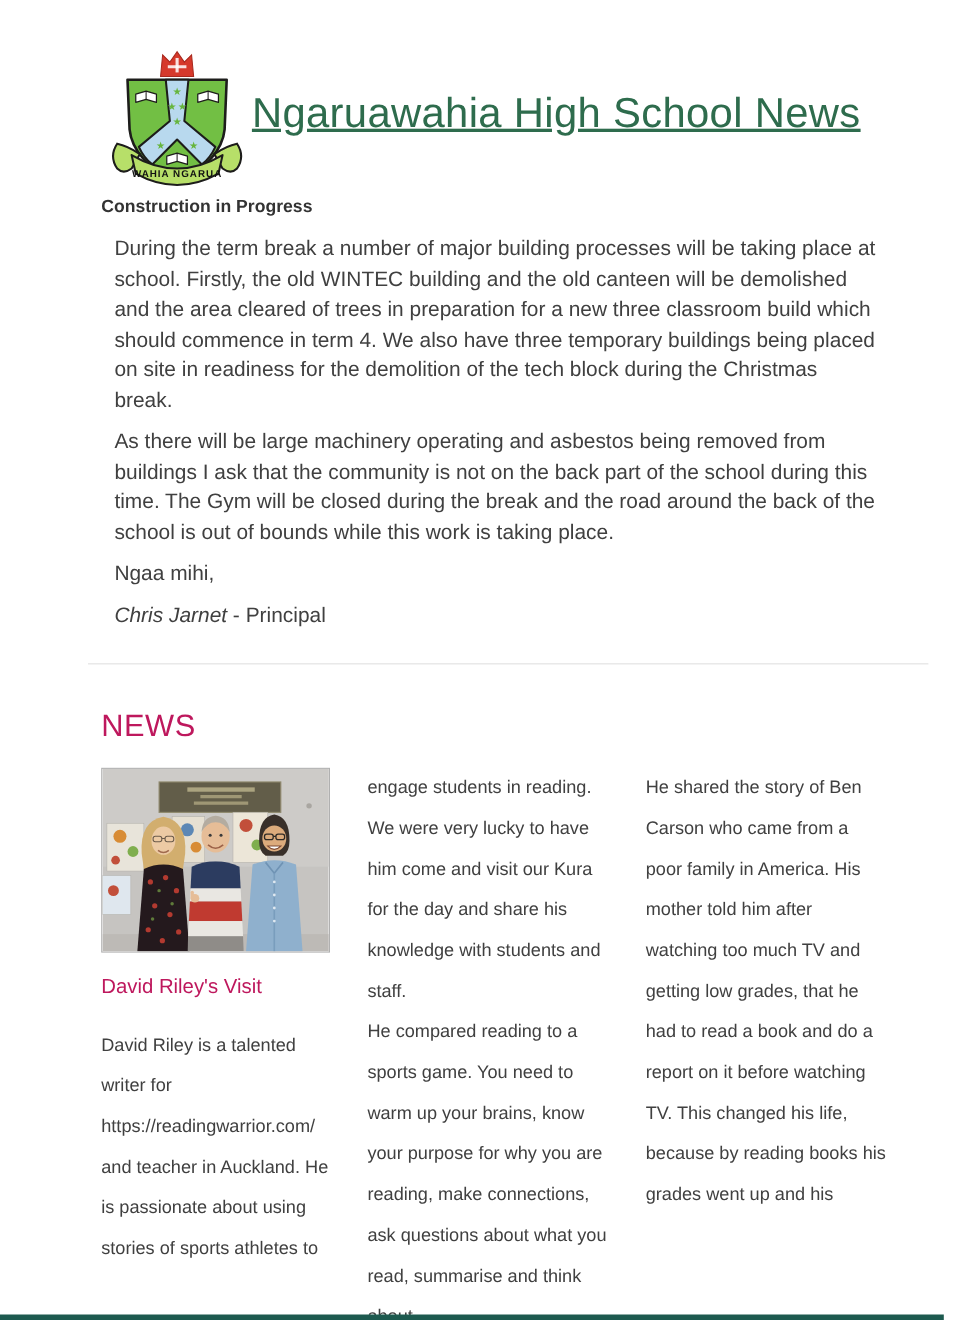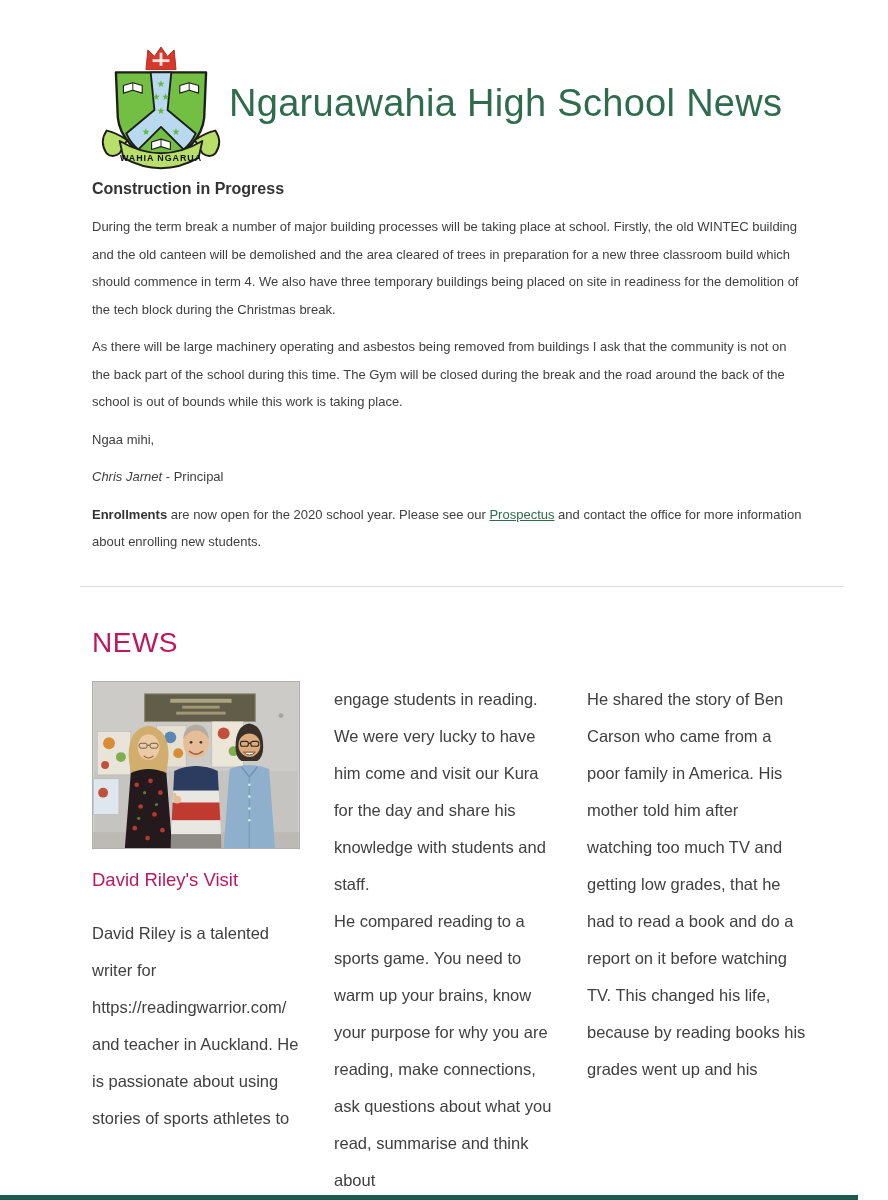--- a/index.html
+++ b/index.html
@@ -4,27 +4,27 @@
 <style>
   html,body { margin:0; padding:0; background:#ffffff; }
   .page {
     position:relative; width:888px; height:1200px; background:#ffffff;
     font-family:"Liberation Sans", sans-serif; overflow:hidden;
   }
   
   .masthead-logo { position:absolute; left:99px; top:44px; width:124px; height:132px; }
   .masthead-title {
     position:absolute; left:229px; top:82px; margin:0;
-    font-size:38px; font-weight:400; color:#2e6c4d; letter-spacing:0.3px; white-space:nowrap;
+    font-size:38px; font-weight:400; color:#2e6c4d; letter-spacing:0.3px; white-space:nowrap;text-decoration:underline;
   }
   
   .content { position:absolute; left:92px; right:80px; top:180px; }
   .date-line { font-size:19px; color:#3e3e3e; margin:0 0 27px; }
   .msg-heading { font-size:16px; font-weight:700; color:#333333; margin:0 0 15px; }
-  .body-p { font-size:13px; line-height:27.5px; color:#404040; margin:0 0 10px; }
+  .body-p { font-size:19px; line-height:27.5px; color:#404040; margin:0 12px 10px; }
   .sig-name { font-style:italic; }
   .lead-bold { font-weight:700; color:#333333; }
   .green-link { color:#2e6c4d; text-decoration:underline; cursor:pointer; }
   .divider { border:none; border-top:1px solid #e0e0e0; height:0; margin:30px -36px 0 -12px; }
   .news-title { font-size:28px; font-weight:400; color:#be185d; letter-spacing:0.5px; margin:40px 0 0; }
   .columns { display:flex; gap:32px; margin-top:22px; align-items:flex-start; }
   .col-first { flex:0 0 210px; width:210px; }
   .col { flex:1; min-width:0; }
   .col-p { font-size:16.5px; line-height:37px; color:#404040; margin:0; }
   .photo { width:208px; height:168px; border:1px solid #b0b0b0; box-sizing:border-box; overflow:hidden; }
@@ -81,21 +81,20 @@
     <h2 class="msg-heading">Construction in Progress</h2>
 
     <p class="body-p">During the term break a number of major building processes will be taking place at school. Firstly, the old WINTEC building and the old canteen will be demolished and the area cleared of trees in preparation for a new three classroom build which should commence in term 4. We also have three temporary buildings being placed on site in readiness for the demolition of the tech block during the Christmas break.</p>
 
     <p class="body-p">As there will be large machinery operating and asbestos being removed from buildings I ask that the community is not on the back part of the school during this time. The Gym will be closed during the break and the road around the back of the school is out of bounds while this work is taking place.</p>
 
     <p class="body-p">Ngaa mihi,</p>
 
     <p class="body-p"><span class="sig-name">Chris Jarnet</span><span> - Principal</span></p>
 
-    <p class="body-p"><span class="lead-bold">Enrollments</span><span> are now open for the 2020 school year. Please see our </span><a class="green-link">Prospectus</a><span> and contact the office for more information about enrolling new students.</span></p>
 
     <hr class="divider">
 
     <h2 class="news-title">NEWS</h2>
 
     <div class="columns">
 
       <div class="col-first">
         <div class="photo">
           <svg viewBox="0 0 208 168" width="206" height="166" aria-hidden="true">

